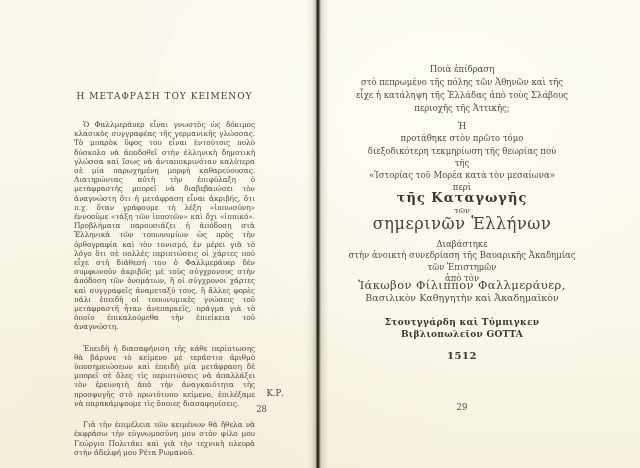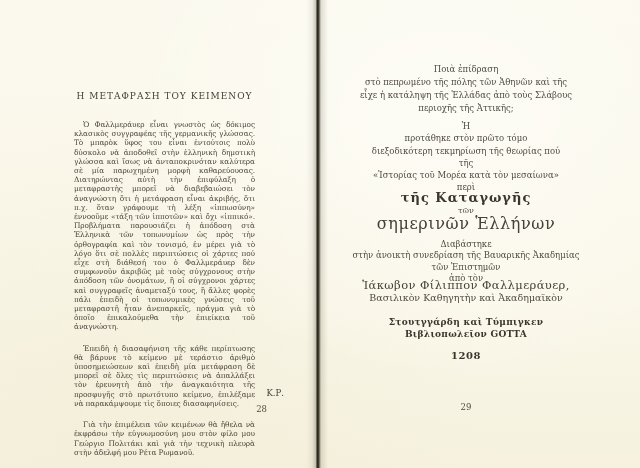--- a/index.html
+++ b/index.html
@@ -5,21 +5,21 @@
   html,body{margin:0;padding:0;}
   body{width:640px;height:468px;overflow:hidden;font-family:"DejaVu Serif","Liberation Serif",serif;}
   .scan{
     position:relative;width:640px;height:468px;overflow:hidden;
     background:
       radial-gradient(ellipse at 70% 25%, rgba(255,255,252,0.55), rgba(255,255,252,0) 55%),
       radial-gradient(ellipse at 15% 80%, rgba(240,234,210,0.45), rgba(240,234,210,0) 50%),
       linear-gradient(180deg,#fbf9ee 0%,#faf7e9 65%,#f5f1de 100%);
     color:#4b463b;
   }
-  .page{position:absolute;top:0;height:460px;padding-left:8px;}
+  .page{position:absolute;top:0;height:460px;}
   .page-left{left:0;width:317px;}
   .page-right{left:322px;width:280px;}
 
   
   .lp-heading{position:absolute;top:91px;left:62px;width:205px;text-align:center;
     font-size:9px;letter-spacing:1px;color:#45413a;white-space:nowrap;}
   .lp-body{position:absolute;top:108px;left:62px;width:205px;
     font-size:7.4px;line-height:9.2px;letter-spacing:-0.1px;text-align:justify;color:#4b463b;}
   .lp-body p{margin:12px;text-indent:9px;}
   .lp-sig{position:absolute;top:388px;left:62px;width:222px;text-align:right;font-size:8.5px;color:#45413a;}
@@ -92,17 +92,17 @@
         <div>στὴν ἀνοικτὴ συνεδρίαση τῆς Βαυαρικῆς Ἀκαδημίας</div>
         <div>τῶν Ἐπιστημῶν</div>
         <div>ἀπὸ τὸν</div>
       </div>
     <div class="rp rp-author">Ἰάκωβον Φίλιππον Φαλλμεράυερ,</div>
     <div class="rp rp-authtitle">Βασιλικὸν Καθηγητὴν καὶ Ἀκαδημαϊκὸν</div>
     <div class="rp rp-publisher">
         <div>Στουτγγάρδη καὶ Τύμπιγκεν</div>
         <div>Βιβλιοπωλεῖον GOTTA</div>
       </div>
-    <div class="rp rp-year">1208</div>
+    <div class="rp rp-year">1512</div>
     <div class="rp rp-num">29</div>
   </div>
 
 </div>
 
 </body></html>

